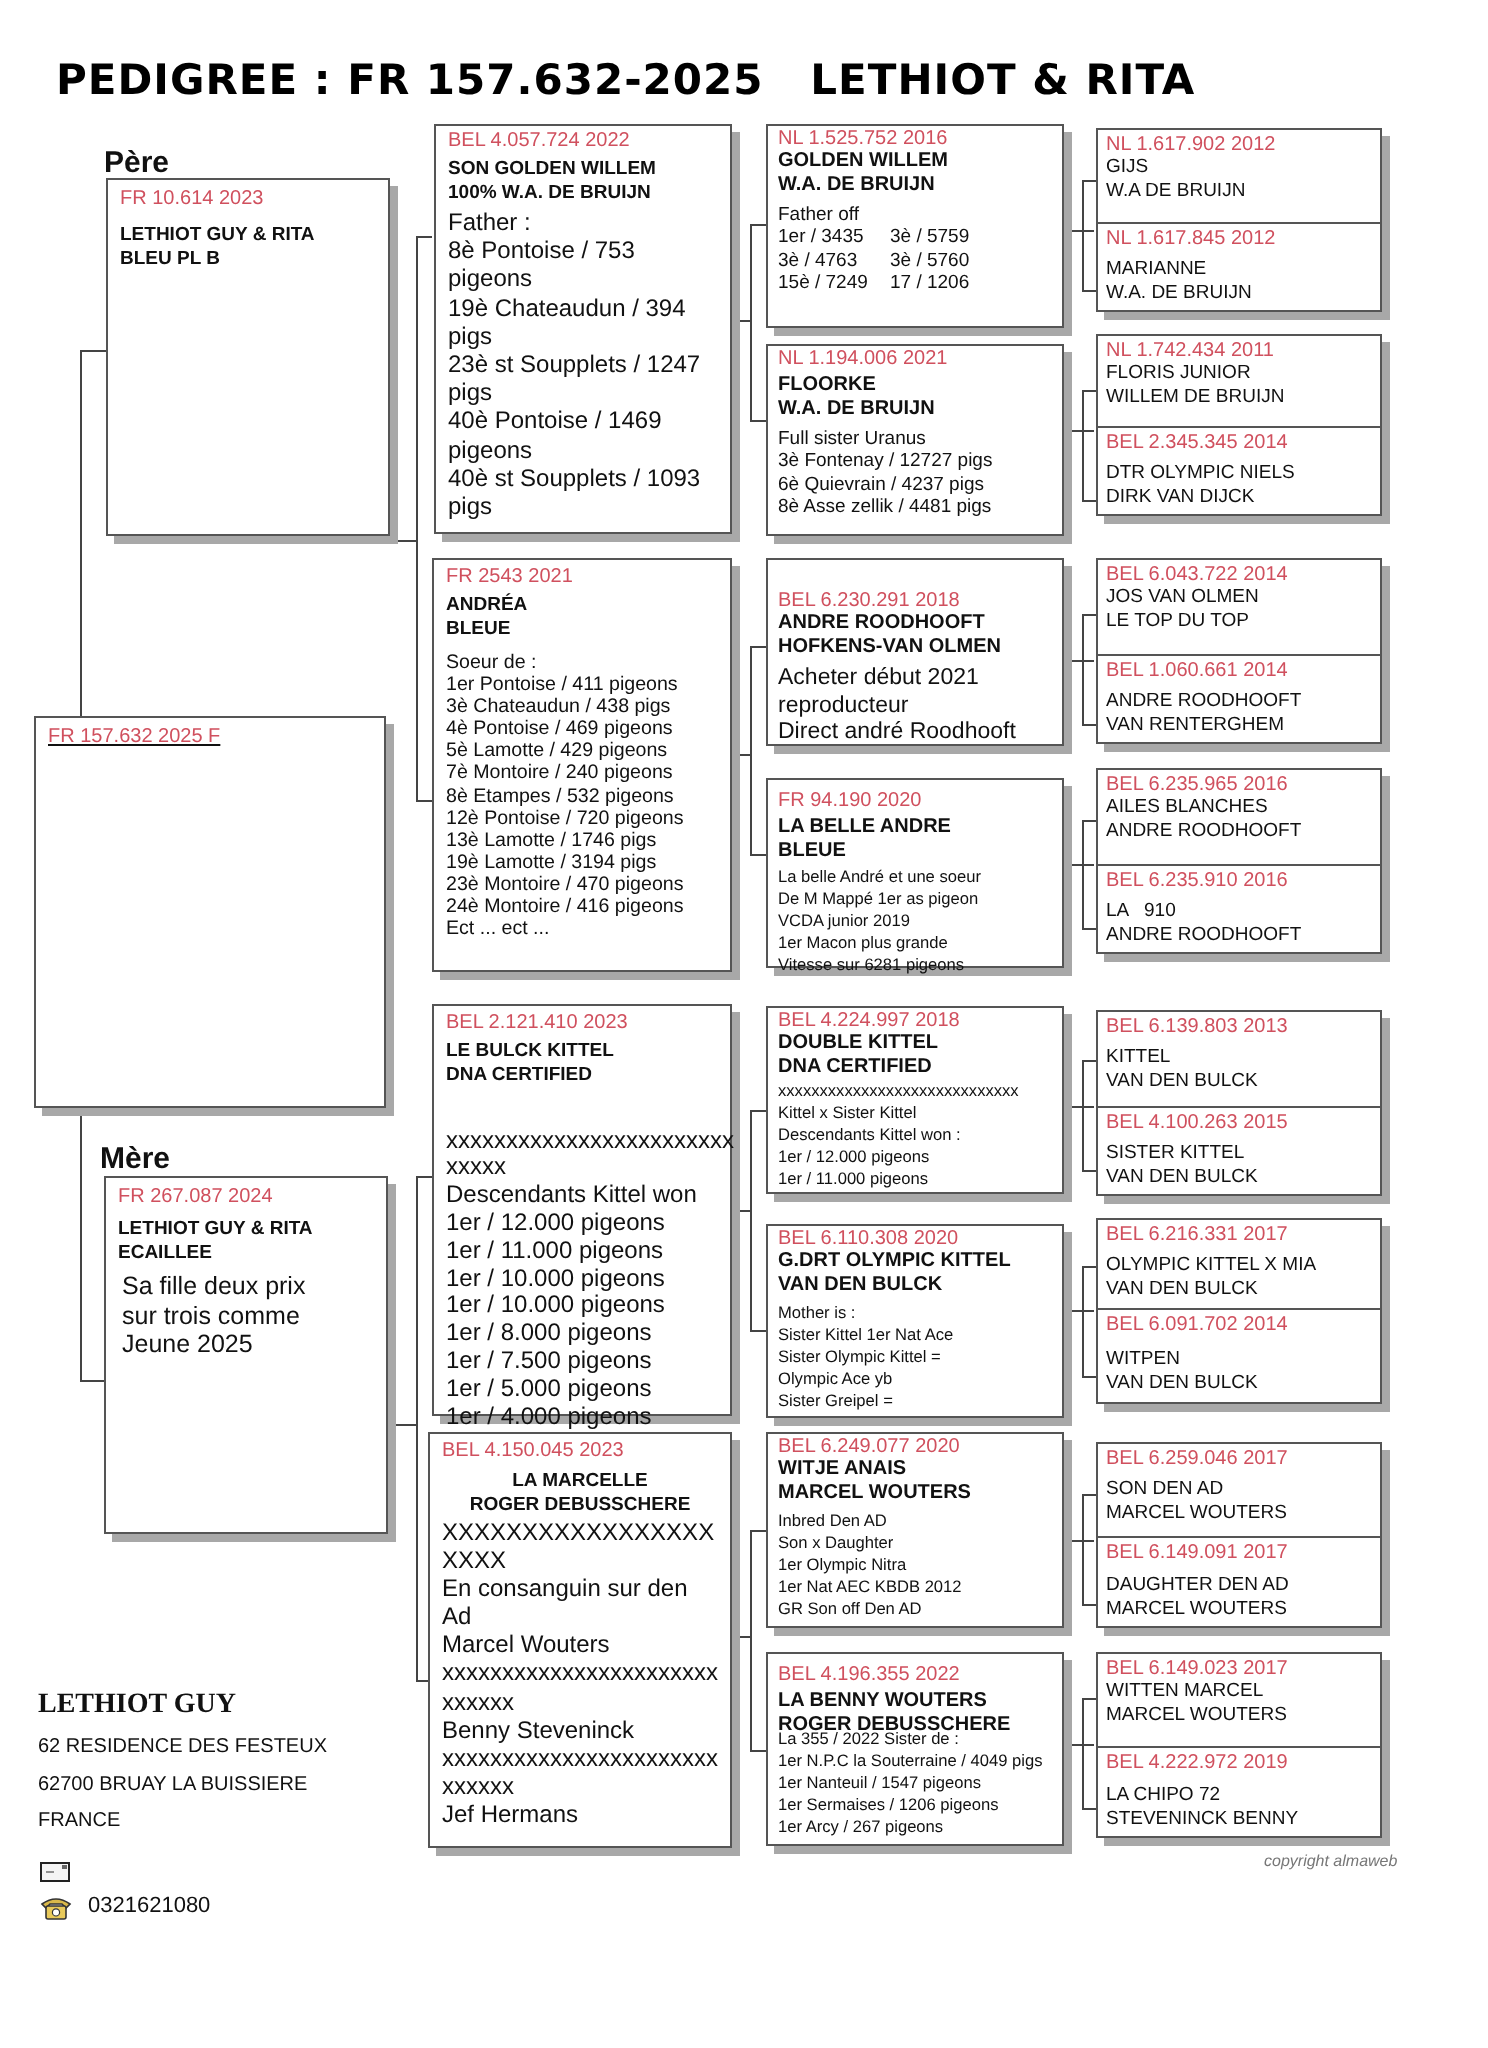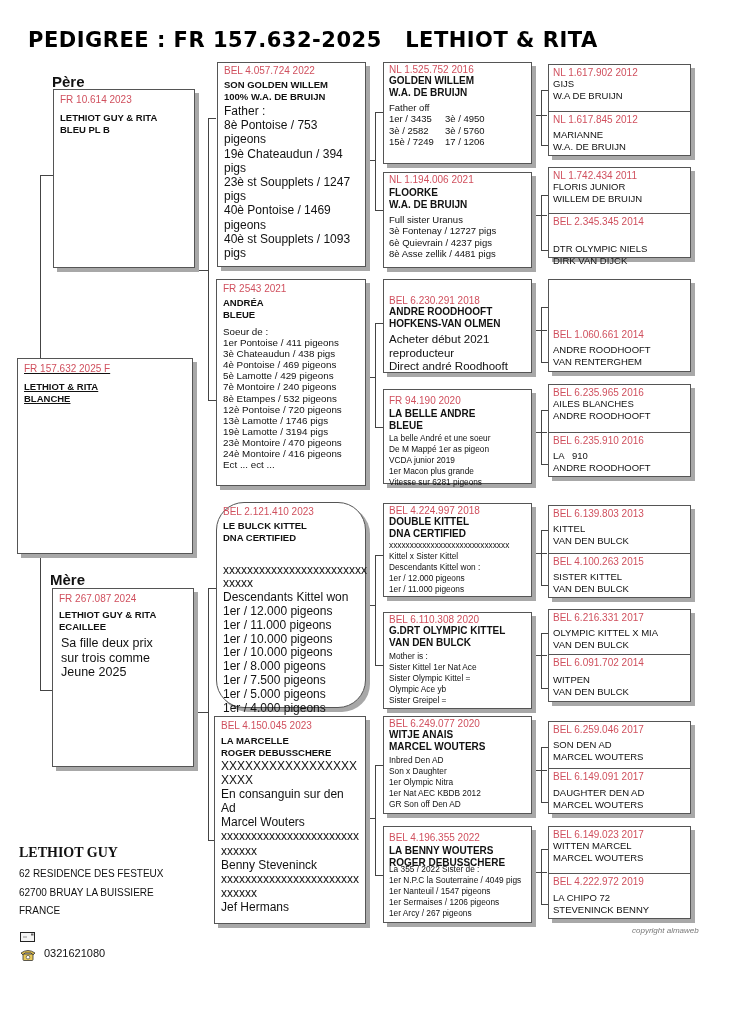--- a/index.html
+++ b/index.html
@@ -109,24 +109,20 @@
 <div class="line" style="left:532px; top:872px; width:15px; height:1px;"></div>
 <div class="line" style="left:541px; top:849px; width:1px; height:55px;"></div>
 <div class="line" style="left:541px; top:849px; width:7px; height:1px;"></div>
 <div class="line" style="left:541px; top:904px; width:7px; height:1px;"></div>
 
 <div class="abs section-label" style="left:52px; top:73px;">Père</div>
 <div class="abs section-label" style="left:50px; top:571px;">Mère</div>
 
 <div class="box" style="left:17px; top:358px; width:176px; height:196px; padding:4px 6px;text-decoration:underline;">
   <div class="ring">FR 157.632 2025 F</div>
-  <div class="name" style="margin-top:7px;">
-    <div>LETHIOT &amp; RITA</div>
-    <div>BLANCHE</div>
-  </div>
 </div>
 
 <div class="box" style="left:53px; top:89px; width:142px; height:179px; padding:4px 6px;">
   <div class="ring">FR 10.614 2023</div>
   <div class="name" style="margin-top:7px;">
     <div>LETHIOT GUY &amp; RITA</div>
     <div>BLEU PL B</div>
   </div>
 </div>
 
@@ -174,21 +170,21 @@
 7è Montoire / 240 pigeons
 8è Etampes / 532 pigeons
 12è Pontoise / 720 pigeons
 13è Lamotte / 1746 pigs
 19è Lamotte / 3194 pigs
 23è Montoire / 470 pigeons
 24è Montoire / 416 pigeons
 Ect ... ect ...</div>
 </div>
 
-<div class="box" style="left:216px; top:502px; width:150px; height:206px; padding:3px 6px;border-radius:28px;">
+<div class="box" style="left:216px; top:502px; width:150px; height:206px; padding:3px 6px;">
   <div class="ring">BEL 2.121.410 2023</div>
   <div class="name" style="margin-top:3px;">
     <div>LE BULCK KITTEL</div>
     <div>DNA CERTIFIED</div>
   </div>
   <div class="note-md" style="margin-top:3px;">
     <div style="white-space:pre-line; font-size:12px; line-height:13.8px;">xxxxxxxxxxxxxxxxxxxxxxxx
 xxxxx
 Descendants Kittel won
 1er / 12.000 pigeons
@@ -197,21 +193,21 @@
 1er / 10.000 pigeons
 1er / 8.000 pigeons
 1er / 7.500 pigeons
 1er / 5.000 pigeons
 1er / 4.000 pigeons</div>
   </div>
 </div>
 
 <div class="box" style="left:214px; top:716px; width:152px; height:208px; padding:3px 6px;">
   <div class="ring">BEL 4.150.045 2023</div>
-  <div class="name" style="margin-top:4px;">
+  <div class="name" style="margin-top:4px;text-align:center;">
     <div>LA MARCELLE</div>
     <div>ROGER DEBUSSCHERE</div>
   </div>
   <div class="note" style="margin-top:0px; font-size:12px; line-height:14.1px;">XXXXXXXXXXXXXXXXX
 XXXX
 En consanguin sur den
 Ad
       Marcel Wouters
 xxxxxxxxxxxxxxxxxxxxxxx
 xxxxxx
@@ -224,24 +220,24 @@
 <div class="box" style="left:383px; top:62px; width:149px; height:102px; padding:1px 5px;">
   <div class="ring">NL 1.525.752 2016</div>
   <div class="name" style="font-size:10px;">
     <div>GOLDEN WILLEM</div>
     <div>W.A. DE BRUIJN</div>
   </div>
   <div style="font-size:9.5px; line-height:11.3px; margin-top:3px;">
     <div>Father off</div>
     <div style="display:flex;">
         <span style="width:56px;">1er / 3435</span>
-        <span>3è / 4950</span>
+        <span>3è / 5759</span>
       </div>
     <div style="display:flex;">
-        <span style="width:56px;">3è / 2582</span>
+        <span style="width:56px;">3è / 4763</span>
         <span>3è / 5760</span>
       </div>
     <div style="display:flex;">
         <span style="width:56px;">15è / 7249</span>
         <span>17 / 1206</span>
       </div>
   </div>
 </div>
 
 <div class="box" style="left:383px; top:172px; width:149px; height:96px; padding:1px 5px;">
@@ -346,26 +342,31 @@
 </div>
 
 <div class="box gg-box" style="left:548px; top:167px; width:143px; height:91px;">
   <div class="half" style="top:0; height:45px;">
     <div class="ring">NL 1.742.434 2011</div>
     <div class="gg-name">FLORIS JUNIOR</div>
     <div class="gg-name">WILLEM DE BRUIJN</div>
   </div>
   <div class="half" style="top:45px; height:46px;">
     <div class="ring">BEL 2.345.345 2014</div>
-    <div class="gg-name" style="margin-top:16px;">DTR OLYMPIC NIELS</div>
+    <div class="gg-name" style="margin-top:4px;">DTR OLYMPIC NIELS</div>
     <div class="gg-name">DIRK VAN DIJCK</div>
   </div>
 </div>
 
 <div class="box gg-box" style="left:548px; top:279px; width:143px; height:93px;">
+  <div class="half" style="top:0; height:47px;">
+    <div class="ring">BEL 6.043.722 2014</div>
+    <div class="gg-name">JOS VAN OLMEN</div>
+    <div class="gg-name">LE TOP DU TOP</div>
+  </div>
   <div class="half" style="top:47px; height:46px;">
     <div class="ring">BEL 1.060.661 2014</div>
     <div class="gg-name" style="margin-top:4px;">ANDRE ROODHOOFT</div>
     <div class="gg-name">VAN RENTERGHEM</div>
   </div>
 </div>
 
 <div class="box gg-box" style="left:548px; top:384px; width:143px; height:93px;">
   <div class="half" style="top:0; height:47px;">
     <div class="ring">BEL 6.235.965 2016</div>

